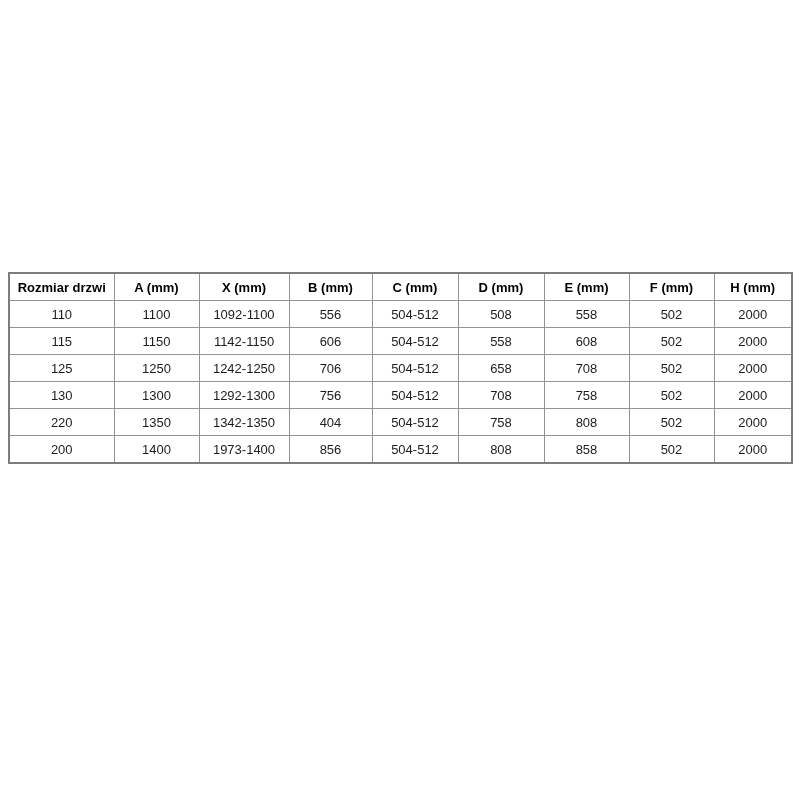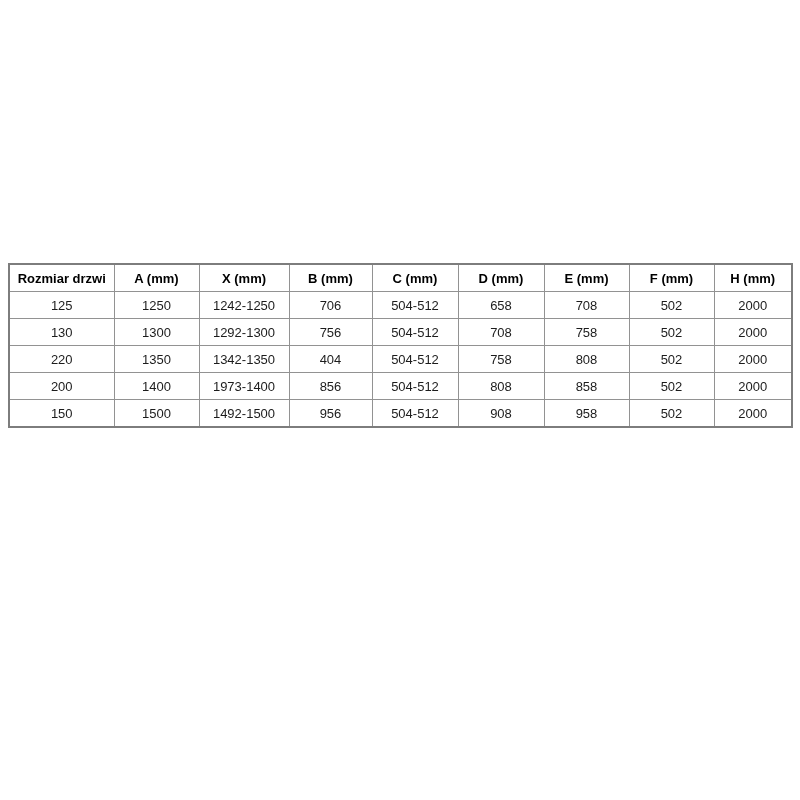--- a/index.html
+++ b/index.html
@@ -7,20 +7,21 @@
     padding: 0;
     background: #ffffff;
     font-family: "Liberation Sans", sans-serif;
   }
   .canvas {
     position: relative;
     width: 800px;
     height: 788px;
     background: #ffffff;
     overflow: hidden;
+    margin-top: 9px;
   }
   table.spec-table {
     position: absolute;
     left: 8px;
     top: 263px;
     width: 783px;
     border-collapse: collapse;
     table-layout: fixed;
     border: 2px solid #7d7d7d;
     background: #ffffff;
@@ -68,20 +69,42 @@
           <th>B (mm)</th>
           <th>C (mm)</th>
           <th>D (mm)</th>
           <th>E (mm)</th>
           <th>F (mm)</th>
           <th>H (mm)</th>
         </tr>
     </thead>
     <tbody>
         <tr>
+          <td>110</td>
+          <td>1100</td>
+          <td>1092-1100</td>
+          <td>556</td>
+          <td>504-512</td>
+          <td>508</td>
+          <td>558</td>
+          <td>502</td>
+          <td>2000</td>
+        </tr>
+        <tr>
+          <td>115</td>
+          <td>1150</td>
+          <td>1142-1150</td>
+          <td>606</td>
+          <td>504-512</td>
+          <td>558</td>
+          <td>608</td>
+          <td>502</td>
+          <td>2000</td>
+        </tr>
+        <tr>
           <td>125</td>
           <td>1250</td>
           <td>1242-1250</td>
           <td>706</td>
           <td>504-512</td>
           <td>658</td>
           <td>708</td>
           <td>502</td>
           <td>2000</td>
         </tr>
@@ -111,26 +134,15 @@
           <td>200</td>
           <td>1400</td>
           <td>1973-1400</td>
           <td>856</td>
           <td>504-512</td>
           <td>808</td>
           <td>858</td>
           <td>502</td>
           <td>2000</td>
         </tr>
-        <tr>
-          <td>150</td>
-          <td>1500</td>
-          <td>1492-1500</td>
-          <td>956</td>
-          <td>504-512</td>
-          <td>908</td>
-          <td>958</td>
-          <td>502</td>
-          <td>2000</td>
-        </tr>
       </tbody>
   </table>
 </div>
 
 </body></html>

